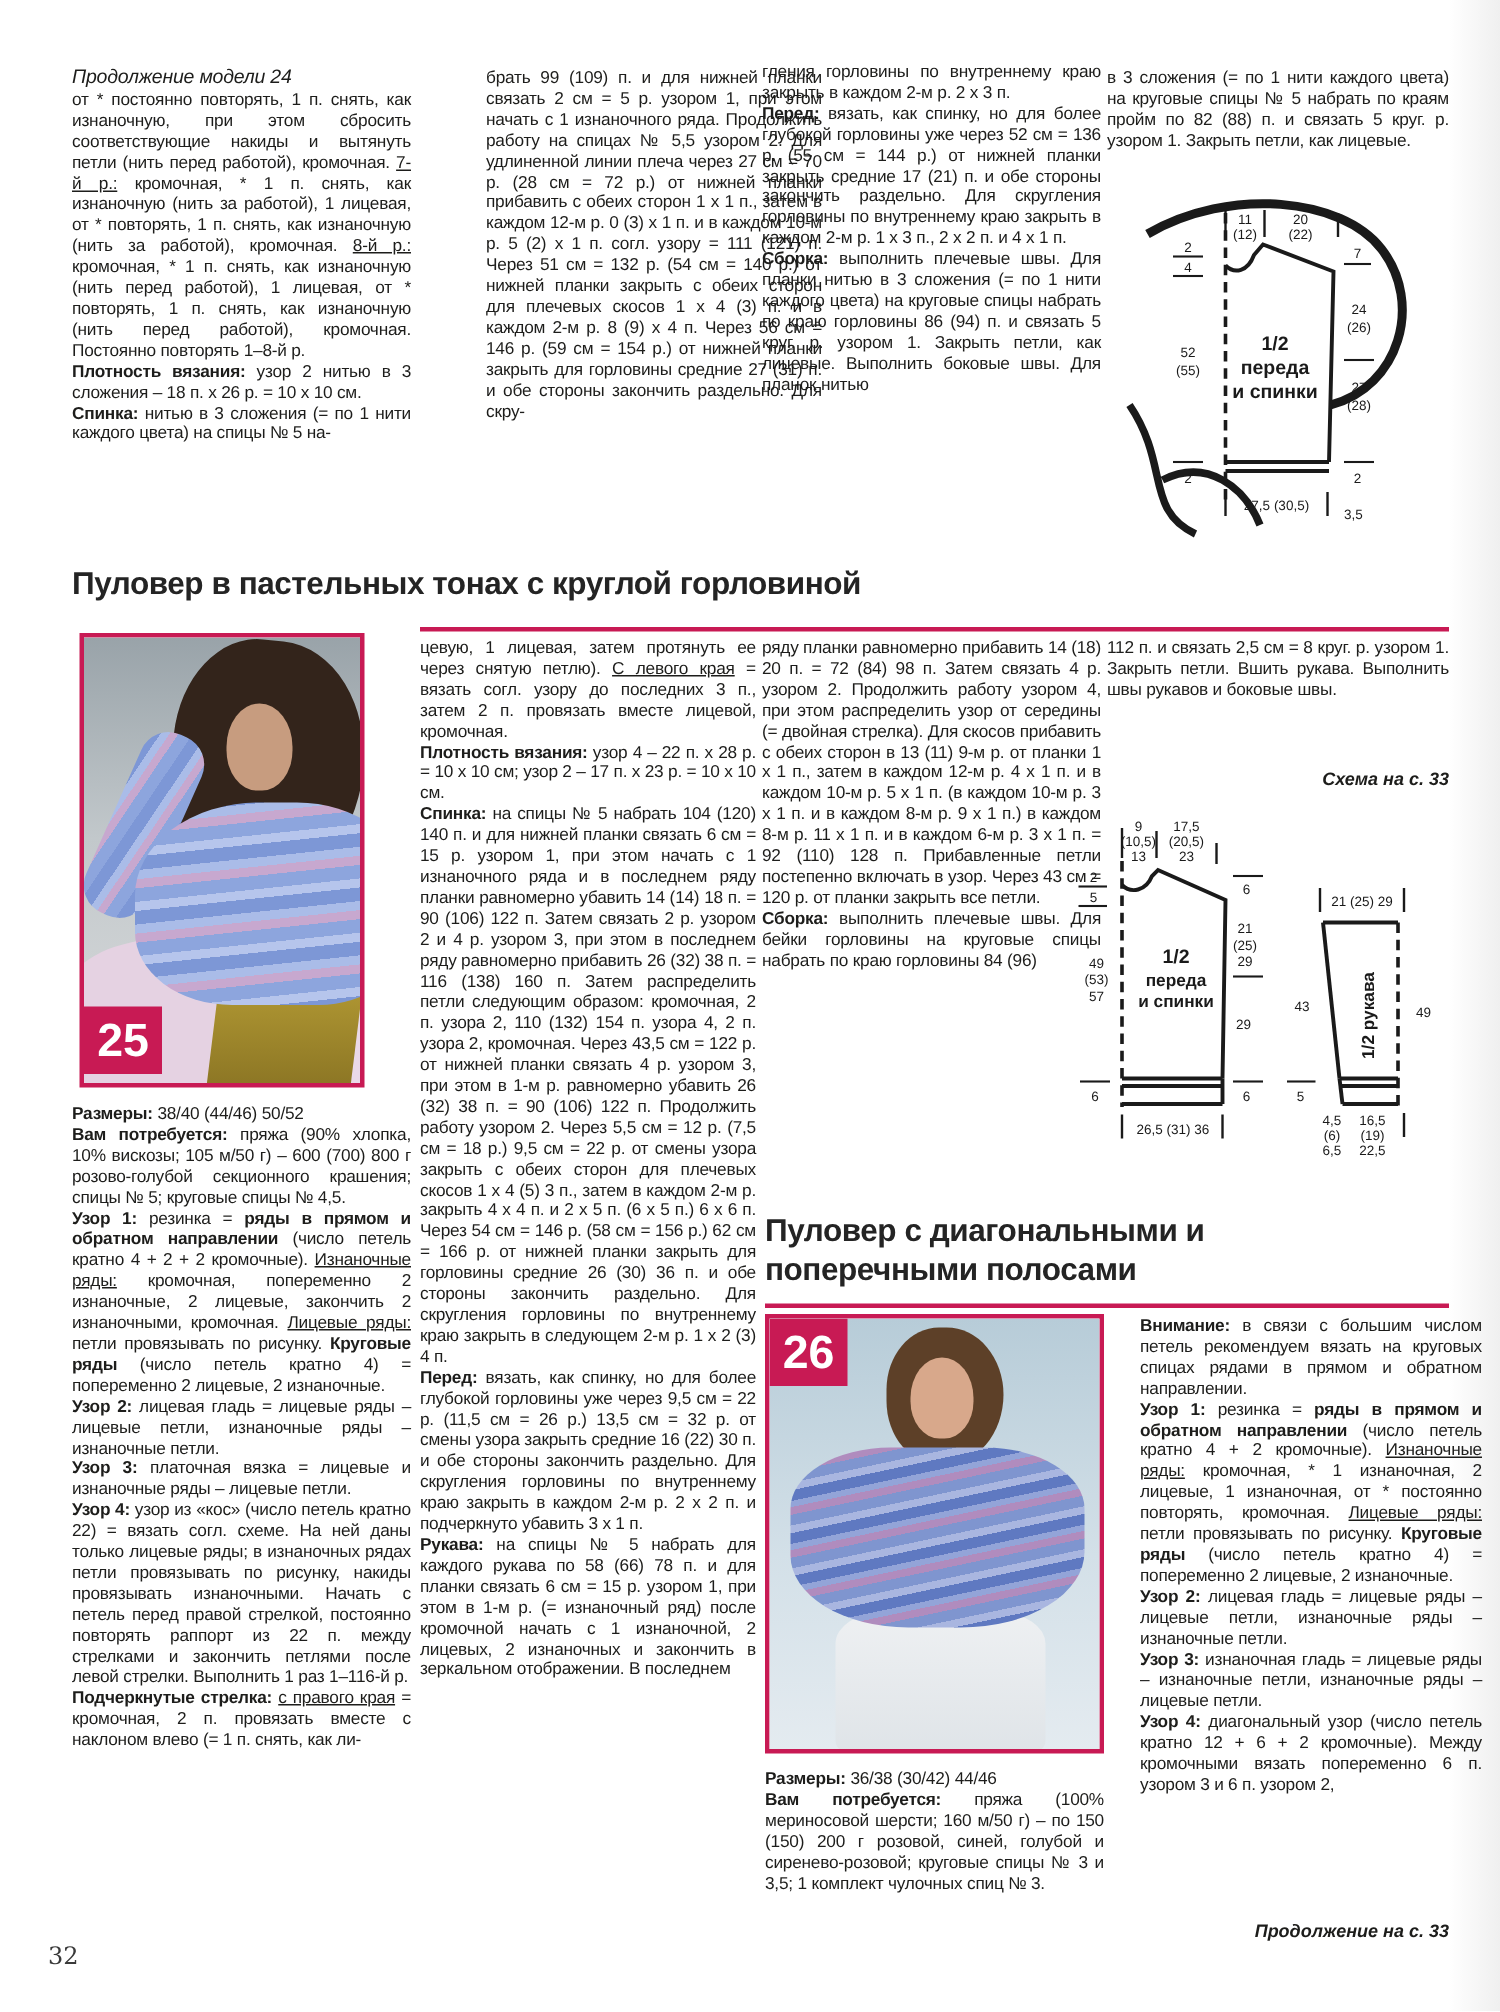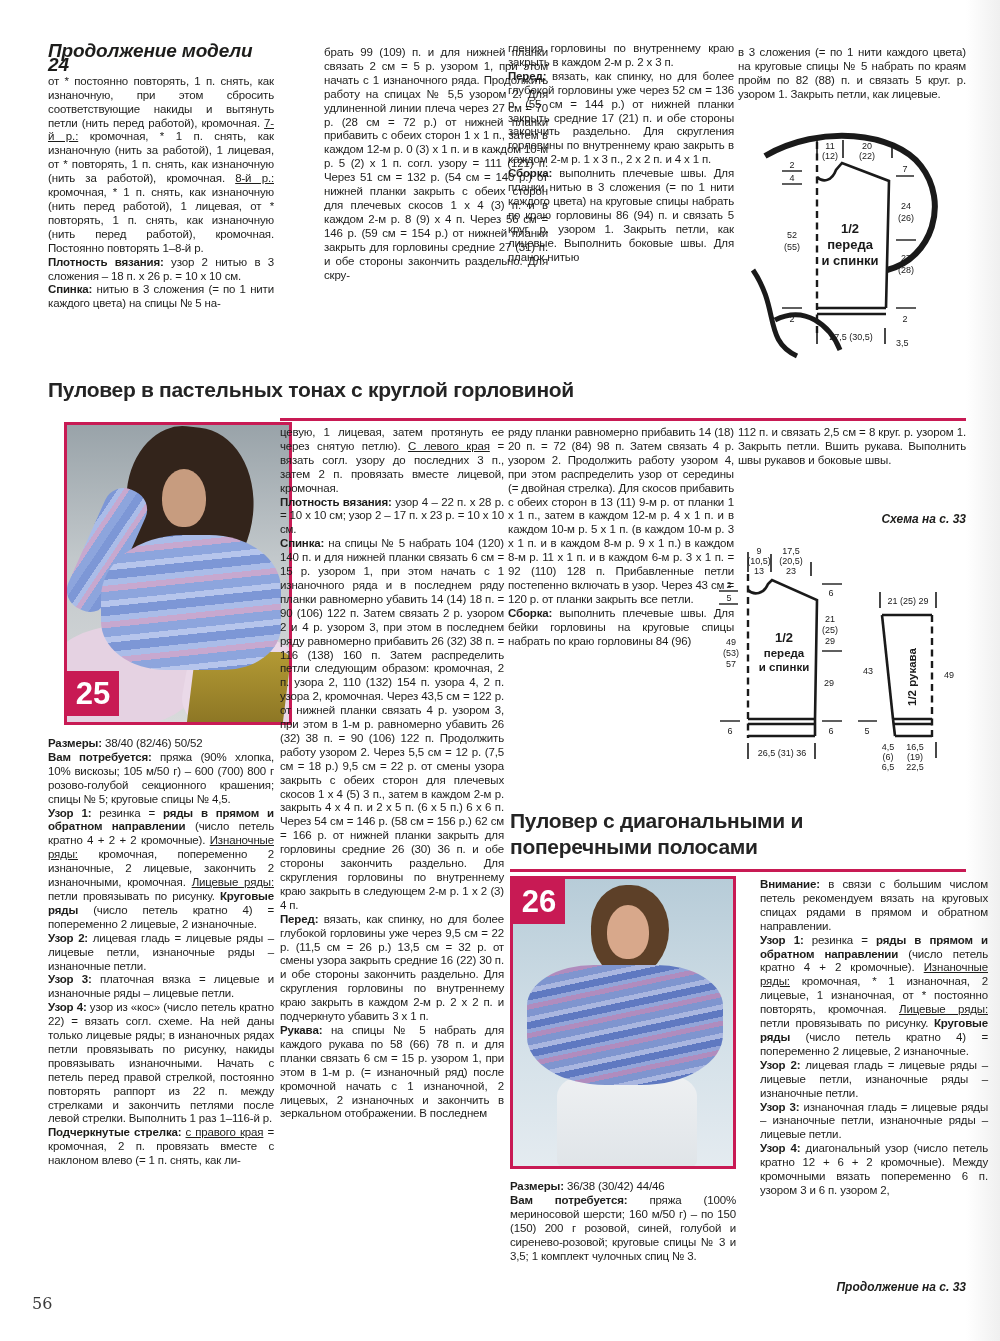--- a/index.html
+++ b/index.html
@@ -4,21 +4,21 @@
 <style>
   html,body{margin:0;padding:0;background:#ffffff;}
   .page{position:relative;width:1000px;height:1341px;background:#fff;overflow:hidden;
         font-family:"Liberation Sans",sans-serif;color:#1d1d1b;}
   .edge-shade{position:absolute;right:0;top:0;width:34px;height:100%;
         background:linear-gradient(90deg,rgba(255,255,255,0),rgba(210,210,210,.35));}
   .col{position:absolute;text-align:justify;font-size:11.5px;line-height:13.9px;letter-spacing:-0.15px;}
   .col p{margin:0;}
   .b{font-weight:bold;}
   .u{text-decoration:underline;}
-  .mtitle{font-size:19px;font-weight:bold;font-style:italic;margin:0 0 3px 0 !important;text-align:left;}
+  .mtitle{font-size:13px;font-weight:normal;font-style:italic;margin:0 0 3px 0 !important;text-align:left;}
   .h1{position:absolute;font-size:21px;font-weight:bold;letter-spacing:-0.3px;color:#242424;}
   .h2{position:absolute;font-size:21px;font-weight:bold;letter-spacing:-0.3px;color:#242424;line-height:26px;}
   .rule{position:absolute;height:3px;}
   .note{position:absolute;font-size:12px;font-weight:bold;font-style:italic;text-align:right;}
   .photo{position:absolute;overflow:hidden;box-sizing:border-box;border-style:solid;border-width:3px;}
   .photo > div{position:absolute;}
   .plabel{position:absolute;width:52px;height:45px;display:flex;align-items:center;justify-content:center;
         color:#fff;font-size:31px;font-weight:bold;z-index:5;}
   
   .p25-bg{inset:0;background:linear-gradient(180deg,#99a3a9 0%,#c2c8cb 45%,#d8dadb 100%);}
@@ -110,35 +110,35 @@
     <text x="116" y="210" text-anchor="middle">27,5 (30,5)</text>
     <text x="161" y="216">3,5</text>
     <text class="dtitle" x="115" y="103" text-anchor="middle">1/2</text>
     <text class="dtitle" x="115" y="119" text-anchor="middle">переда</text>
     <text class="dtitle" x="115" y="135" text-anchor="middle">и спинки</text>
   </svg>
 
   <div class="h1" style="left:48px;top:378px;width:920px;">Пуловер в пастельных тонах с круглой горловиной</div>
   <div class="rule" style="left: 280px; top: 418px; width: 686px; background: rgb(200, 26, 84);"></div>
 
-  <div class="photo" style="left: 64px; top: 422px; width: 228px; height: 303px; border-color: rgb(200, 26, 84); text-decoration: underline;">
+  <div class="photo" style="left: 53px; top: 422px; width: 190px; height: 303px; border-color: rgb(200, 26, 84); text-decoration: underline;">
     <div class="p25-bg"></div>
     <div class="p25-hair"></div>
     <div class="p25-face"></div>
     <div class="p25-armL"></div>
     <div class="p25-pantL"></div>
     <div class="p25-pantR"></div>
     <div class="p25-post"></div>
     <div class="p25-sweater"></div>
     <div class="plabel" style="left: 0px; bottom: 6px; background: rgb(200, 26, 84);">25</div>
   </div>
 
   <div class="col" style="left:48px;top:737px;width:226px;">
     <div>
-        <p><span class="b">Размеры:</span><span> 38/40 (82/46) 50/52</span></p>
+        <p><span class="b">Размеры:</span><span> 38/40 (44/46) 50/52</span></p>
         <p><span class="b">Вам потребуется:</span><span> пряжа (90% хлопка, 10% вискозы; 105 м/50 г) – 600 (700) 800 г розово-голубой секционного крашения; спицы № 5; круговые спицы № 4,5.</span></p>
         <p><span class="b">Узор 1:</span><span> резинка = </span><span class="b">ряды в прямом и обратном направлении</span><span> (число петель кратно 4 + 2 + 2 кромочные). </span><span class="u">Изнаночные ряды:</span><span> кромочная, попеременно 2 изнаночные, 2 лицевые, закончить 2 изнаночными, кромочная. </span><span class="u">Лицевые ряды:</span><span> петли провязывать по рисунку. </span><span class="b">Круговые ряды</span><span> (число петель кратно 4) = попеременно 2 лицевые, 2 изнаночные.</span></p>
         <p><span class="b">Узор 2:</span><span> лицевая гладь = лицевые ряды – лицевые петли, изнаночные ряды – изнаночные петли.</span></p>
         <p><span class="b">Узор 3:</span><span> платочная вязка = лицевые и изнаночные ряды – лицевые петли.</span></p>
         <p><span class="b">Узор 4:</span><span> узор из «кос» (число петель кратно 22) = вязать согл. схеме. На ней даны только лицевые ряды; в изнаночных рядах петли провязывать по рисунку, накиды провязывать изнаночными. Начать с петель перед правой стрелкой, постоянно повторять раппорт из 22 п. между стрелками и закончить петлями после левой стрелки. Выполнить 1 раз 1–116-й р.</span></p>
         <p><span class="b">Подчеркнутые стрелка:</span><span> </span><span class="u">с правого края</span><span> = кромочная, 2 п. провязать вместе с наклоном влево (= 1 п. снять, как ли-</span></p>
       </div>
   </div>
   <div class="col" style="left:280px;top:426px;width:224px;">
     <div>
@@ -250,14 +250,14 @@
     <div>
         <p><span class="b">Внимание:</span><span> в связи с большим числом петель рекомендуем вязать на круговых спицах рядами в прямом и обратном направлении.</span></p>
         <p><span class="b">Узор 1:</span><span> резинка = </span><span class="b">ряды в прямом и обратном направлении</span><span> (число петель кратно 4 + 2 кромочные). </span><span class="u">Изнаночные ряды:</span><span> кромочная, * 1 изнаночная, 2 лицевые, 1 изнаночная, от * постоянно повторять, кромочная. </span><span class="u">Лицевые ряды:</span><span> петли провязывать по рисунку. </span><span class="b">Круговые ряды</span><span> (число петель кратно 4) = попеременно 2 лицевые, 2 изнаночные.</span></p>
         <p><span class="b">Узор 2:</span><span> лицевая гладь = лицевые ряды – лицевые петли, изнаночные ряды – изнаночные петли.</span></p>
         <p><span class="b">Узор 3:</span><span> изнаночная гладь = лицевые ряды – изнаночные петли, изнаночные ряды – лицевые петли.</span></p>
         <p><span class="b">Узор 4:</span><span> диагональный узор (число петель кратно 12 + 6 + 2 кромочные). Между кромочными вязать попеременно 6 п. узором 3 и 6 п. узором 2,</span></p>
       </div>
   </div>
   <div class="note" style="left:738px;top:1280px;width:228px;">Продолжение на с. 33</div>
 
-  <div class="pageno" style="left:32px;top:1294px;">56</div>
+  <div class="pageno" style="left:32px;top:1294px;">32</div>
 </div>
 
 </body></html>

